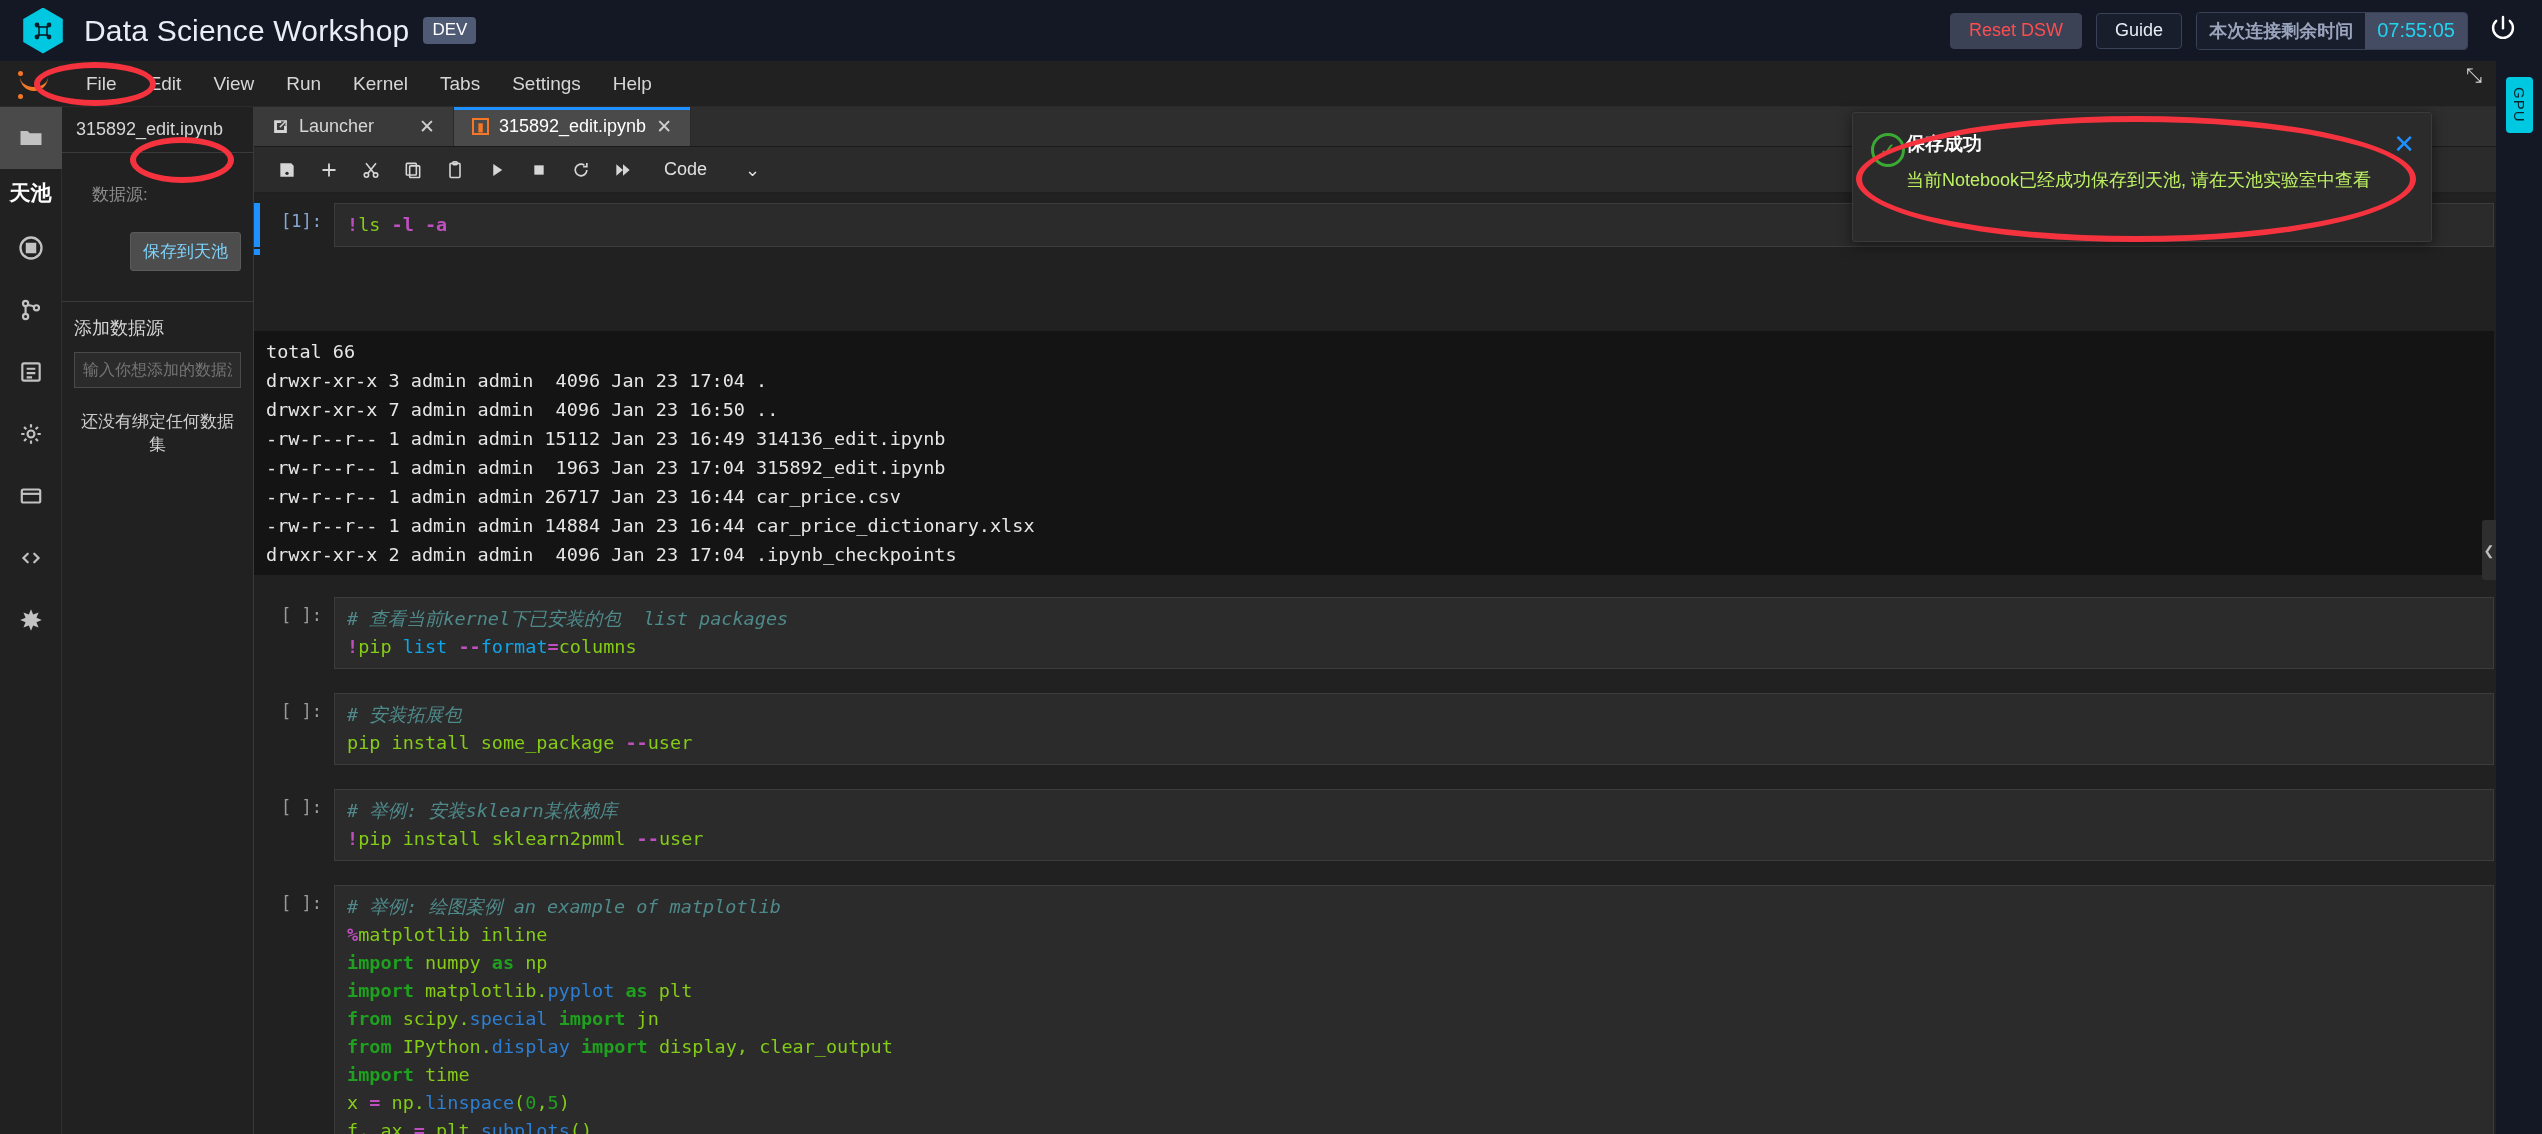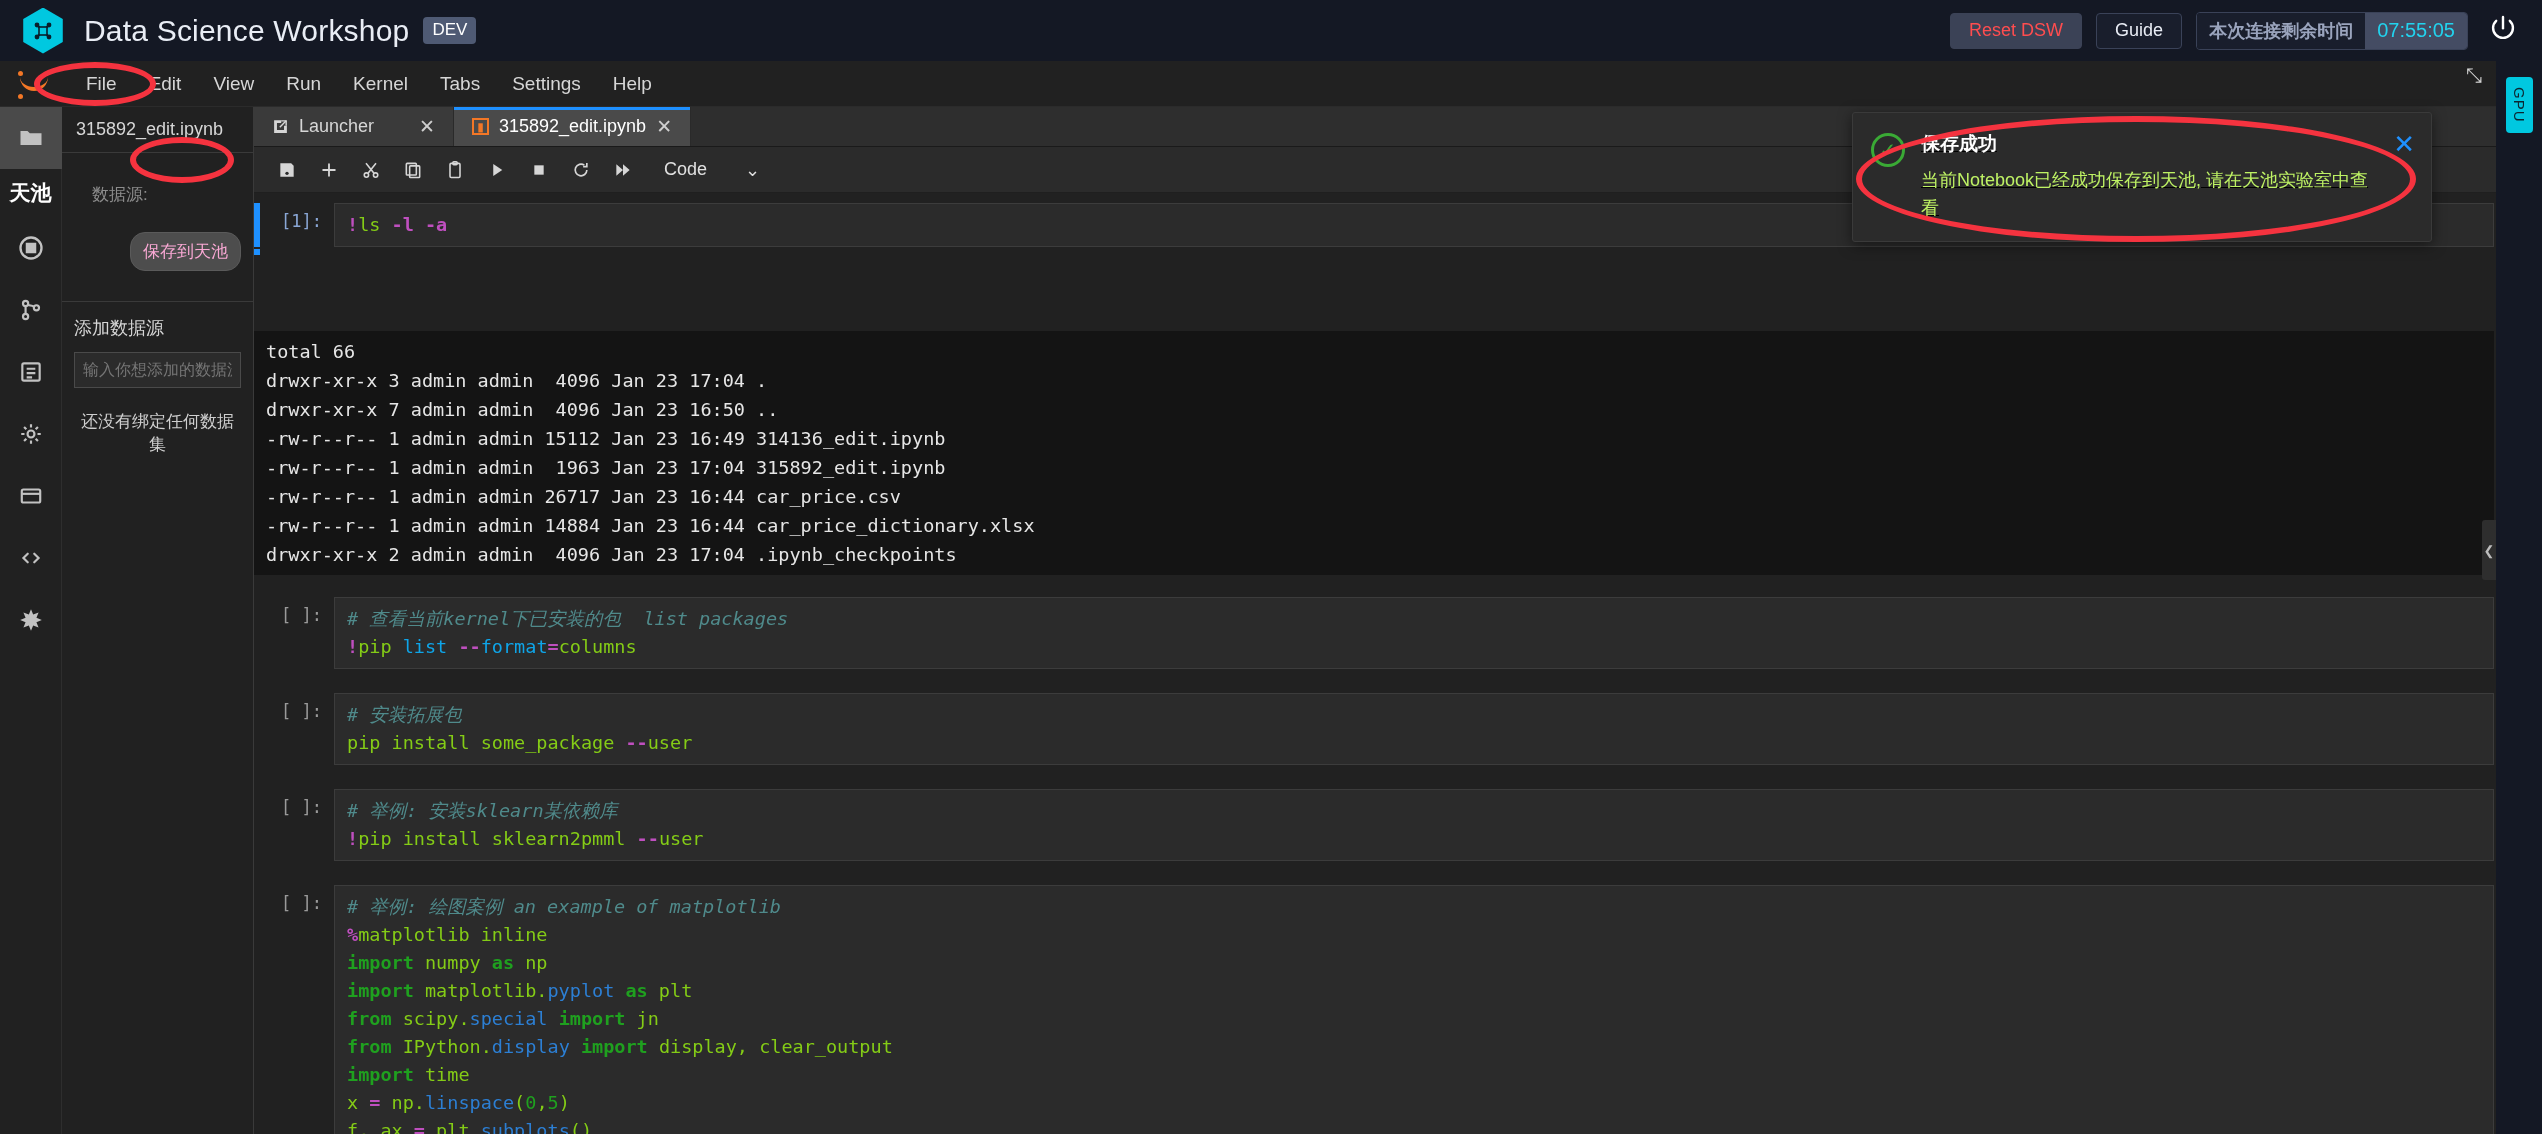--- a/index.html
+++ b/index.html
@@ -101,22 +101,22 @@
     background: #212121; border-right: 1px solid #3a3a3a;
   }
   #lp-filename {
     height: 46px; display: flex; align-items: center; padding-left: 14px;
     color: #d6d6d6; font-size: 18px; border-bottom: 1px solid #3a3a3a;
   }
   #lp-body { padding: 18px 12px 0 12px; }
   #lp-ds-label { color: #8c8c8c; font-size: 17px; margin: 12px 0 0 18px; }
   #lp-save-row { display: flex; justify-content: flex-end; margin-top: 26px; }
   #lp-save-btn {
-    background: #4d4d4d; color: #f9a8d4; font-size: 17px;
-    padding: 7px 12px; border-radius: 15px; border: 1px solid #5a5a5a;
+    background: #4d4d4d; color: #7dd3fc; font-size: 17px;
+    padding: 7px 12px; border-radius: 3px; border: 1px solid #5a5a5a;
   }
   #lp-add-section {
     margin-top: 30px; border-top: 1px solid #3a3a3a; padding: 14px 12px 0 12px;
   }
   #lp-add-title { color: #d6d6d6; font-size: 18px; margin-bottom: 12px; }
   #lp-input {
     width: 100%; height: 36px; background: #2b2b2b; border: 1px solid #4a4a4a;
     color: #8c8c8c; font-size: 16px; padding: 0 8px;
     font-family: "Liberation Sans", sans-serif;
   }
@@ -237,21 +237,21 @@
     position: absolute; left: 1852px; top: 112px; width: 580px; height: 130px;
     background: #2b2b2b; border: 1px solid #3a3a3a; border-radius: 3px;
     display: flex; padding: 18px 16px 0 18px; z-index: 20;
     box-shadow: 0 3px 14px rgba(0,0,0,.5);
   }
   #toast-icon {
     width: 34px; height: 34px; border: 3px solid #3aaa35; border-radius: 50%;
     color: #3aaa35; display: flex; align-items: center; justify-content: center;
     font-size: 20px; flex: 0 0 34px; margin-top: 2px;
   }
-  #toast-body { margin-left: 16px; flex: 1 1 auto; text-decoration: underline; }
+  #toast-body { margin-left: 1px; flex: 1 1 auto; }
   #toast-title { color: #ffffff; font-size: 19px; font-weight: bold; }
   #toast-msg {
     color: #bef264; font-size: 18px; line-height: 28px; margin-top: 9px;
     max-width: 470px;
   }
   #toast-close { color: #1e90ff; font-size: 26px; margin-left: 10px; line-height: 1; }
 
   
   .annot {
     position: absolute; border: 6px solid #f5333f; border-radius: 50%;

